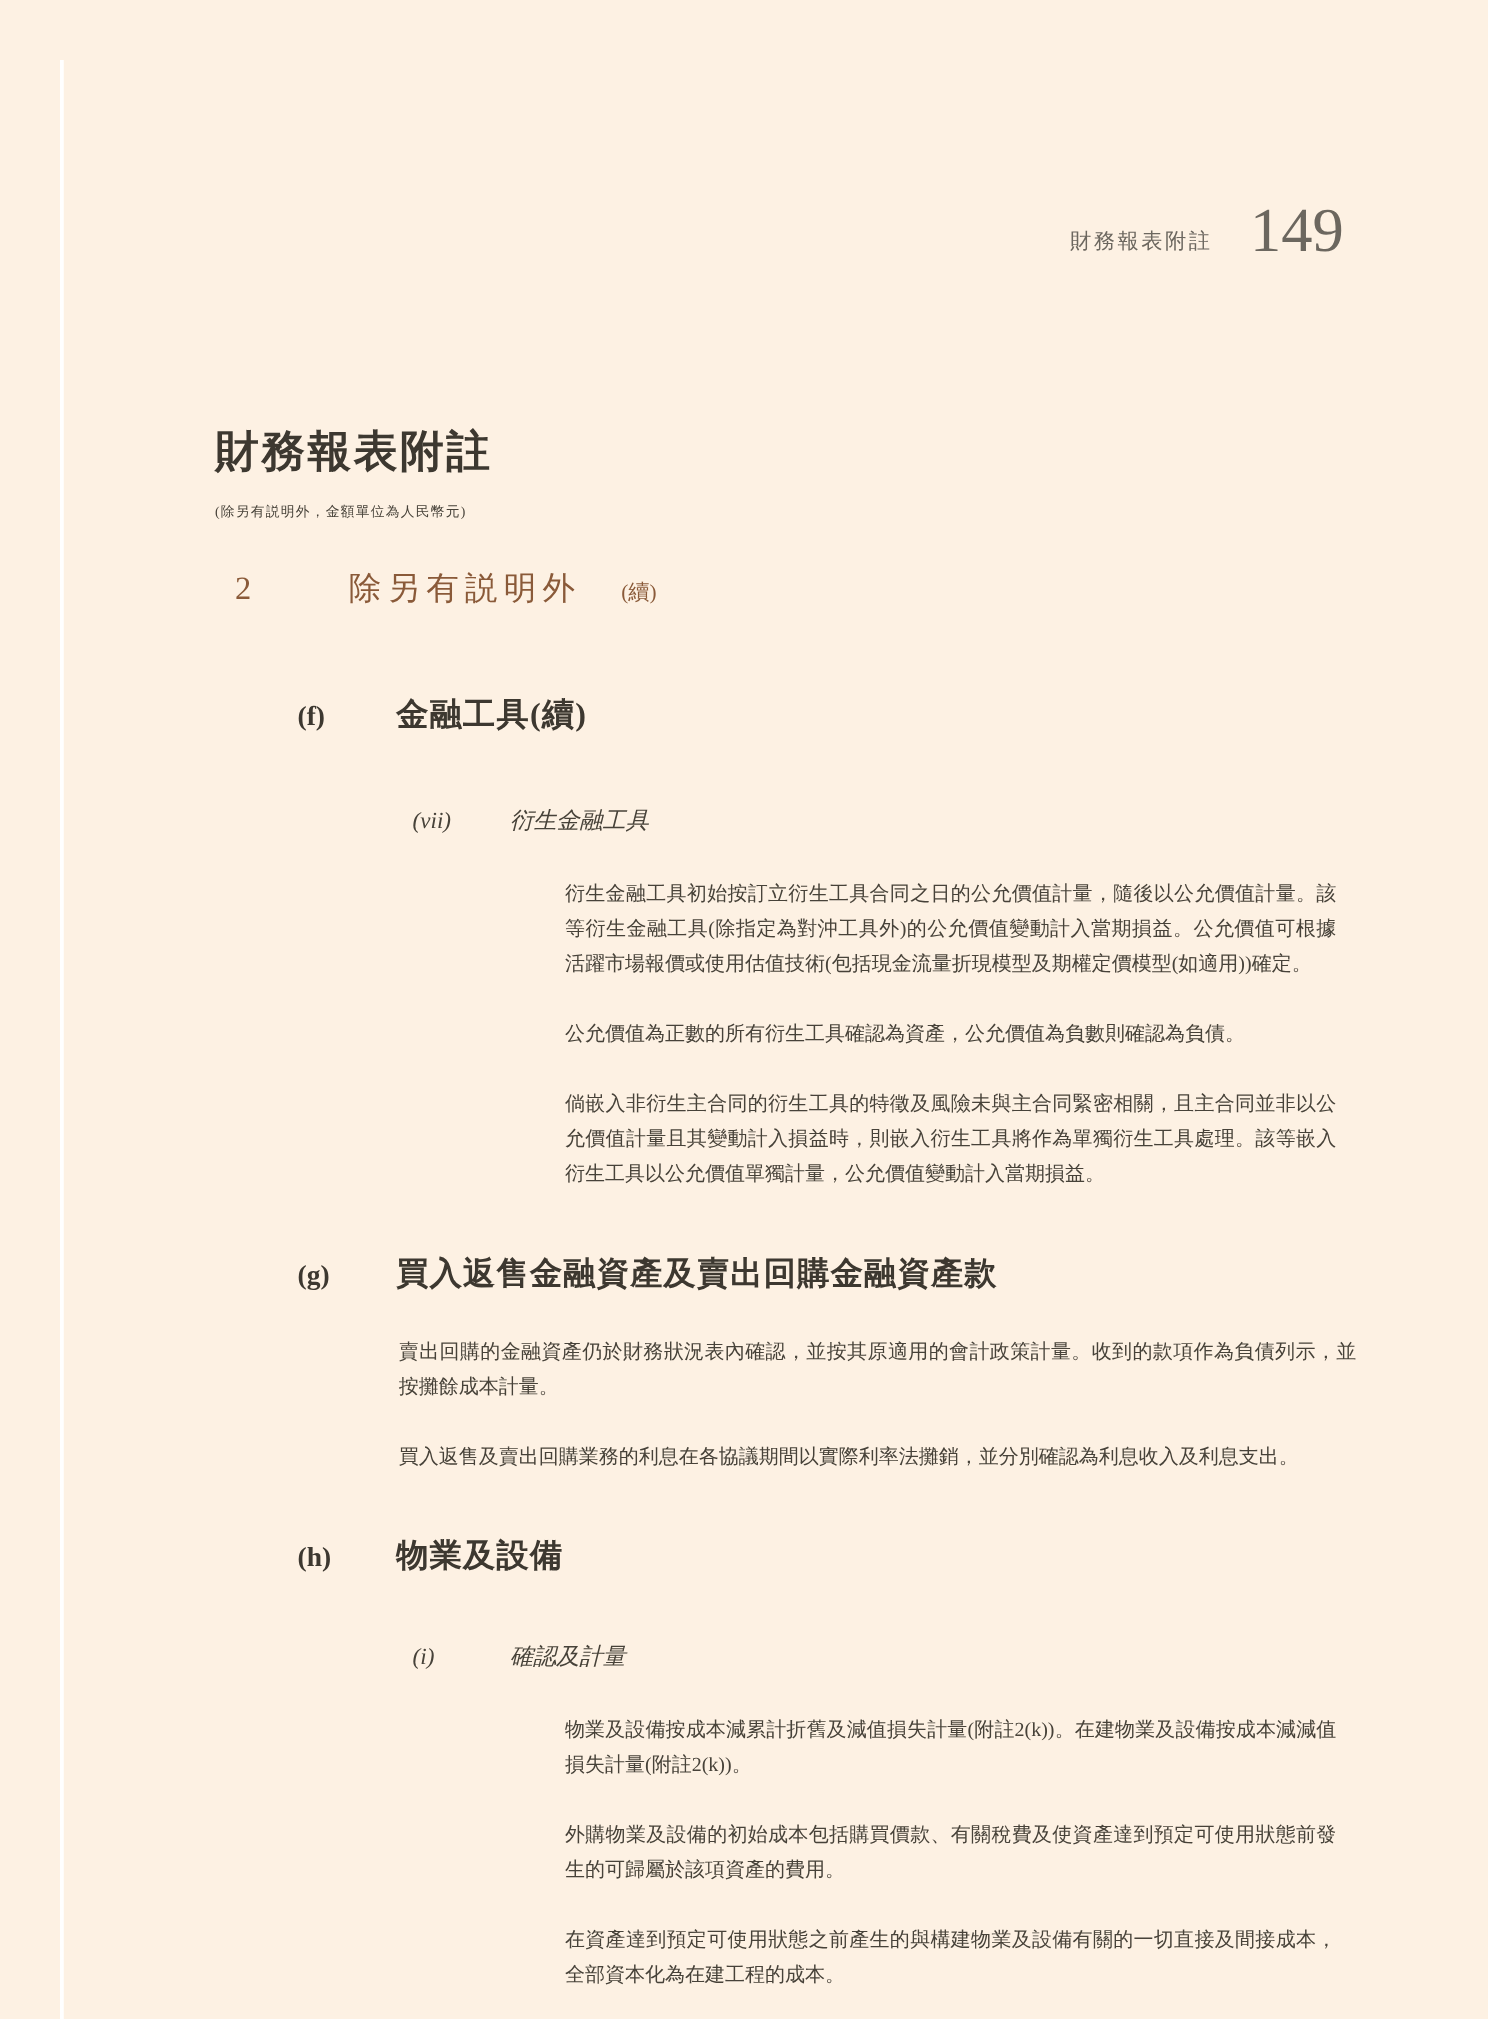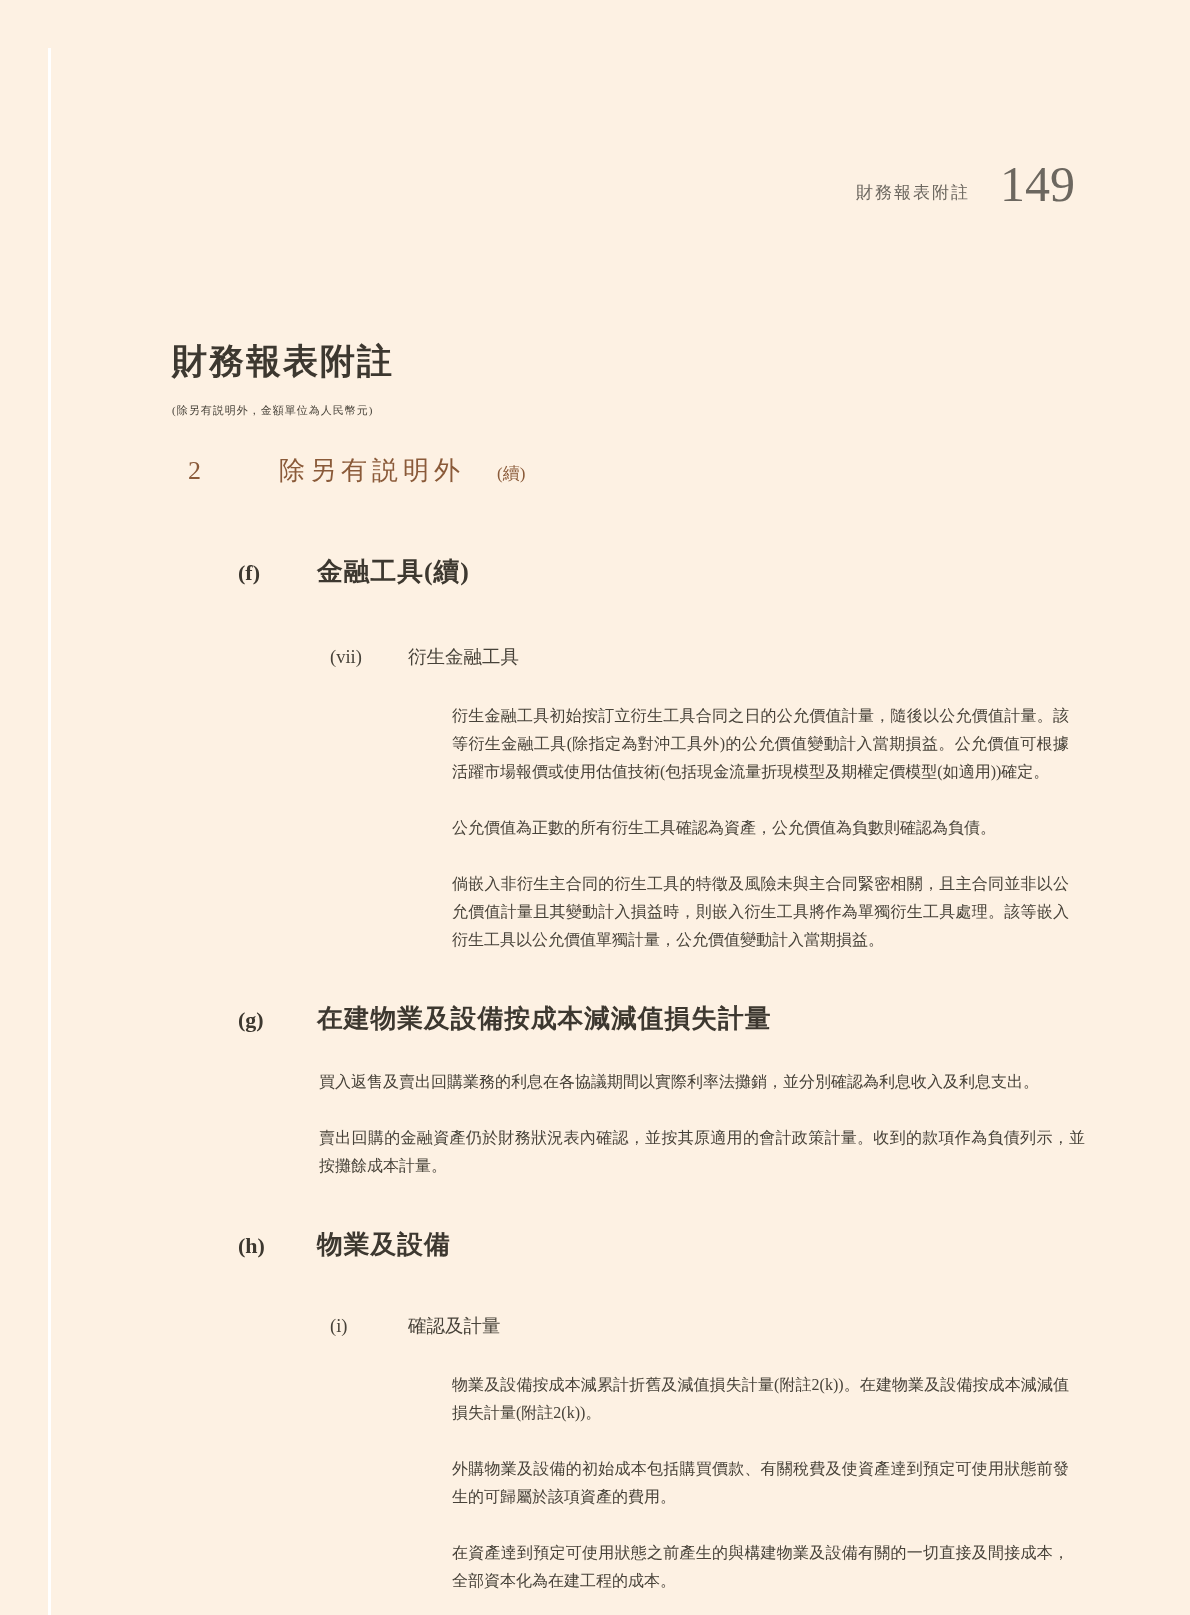--- a/index.html
+++ b/index.html
@@ -62,21 +62,21 @@
     display:flex;align-items:baseline;margin-bottom:17px;
     font-weight:bold;font-size:22px;line-height:30px;letter-spacing:1px;
     color:var(--heading-dark);
   }
   .lvl2-label{width:47px;letter-spacing:0;flex:none;}
   .lvl2-body{margin-left:97px;}
   
   .lvl3{margin-left:92px;margin-top:24px;}
   .lvl3-head{
     display:flex;align-items:baseline;margin-bottom:15px;
-    font-size:18.5px;line-height:26px;
+    font-style:italic;font-size:18.5px;line-height:26px;
     color:var(--text);
   }
   .lvl3-label{width:46px;flex:none;}
   .lvl3-body{margin-left:138px;}
   .body-p{
     font-size:16px;line-height:28px;margin-bottom:28px;
     text-align:justify;text-justify:inter-ideograph;
     color:var(--text);
   }
   .body-p:last-child{margin-bottom:0;}
@@ -115,25 +115,25 @@
         <p class="body-p">衍生金融工具初始按訂立衍生工具合同之日的公允價值計量，隨後以公允價值計量。該等衍生金融工具(除指定為對沖工具外)的公允價值變動計入當期損益。公允價值可根據活躍市場報價或使用估值技術(包括現金流量折現模型及期權定價模型(如適用))確定。</p>
         <p class="body-p">公允價值為正數的所有衍生工具確認為資產，公允價值為負數則確認為負債。</p>
         <p class="body-p">倘嵌入非衍生主合同的衍生工具的特徵及風險未與主合同緊密相關，且主合同並非以公允價值計量且其變動計入損益時，則嵌入衍生工具將作為單獨衍生工具處理。該等嵌入衍生工具以公允價值單獨計量，公允價值變動計入當期損益。</p>
       </div>
     </div>
   </section>
 
   <section class="lvl2">
     <div class="lvl2-head">
       <span class="lvl2-label">(g)</span>
-      <h3>在建物業及設備按成本減減值損失計量</h3>
+      <h3>買入返售金融資產及賣出回購金融資產款</h3>
     </div>
     <div class="lvl2-body">
+      <p class="body-p">賣出回購的金融資產仍於財務狀況表內確認，並按其原適用的會計政策計量。收到的款項作為負債列示，並按攤餘成本計量。</p>
       <p class="body-p">買入返售及賣出回購業務的利息在各協議期間以實際利率法攤銷，並分別確認為利息收入及利息支出。</p>
-      <p class="body-p">賣出回購的金融資產仍於財務狀況表內確認，並按其原適用的會計政策計量。收到的款項作為負債列示，並按攤餘成本計量。</p>
     </div>
   </section>
 
   <section class="lvl2">
     <div class="lvl2-head">
       <span class="lvl2-label">(h)</span>
       <h3>物業及設備</h3>
     </div>
     <div class="lvl3" style="margin-top:20px;">
       <div class="lvl3-head">

